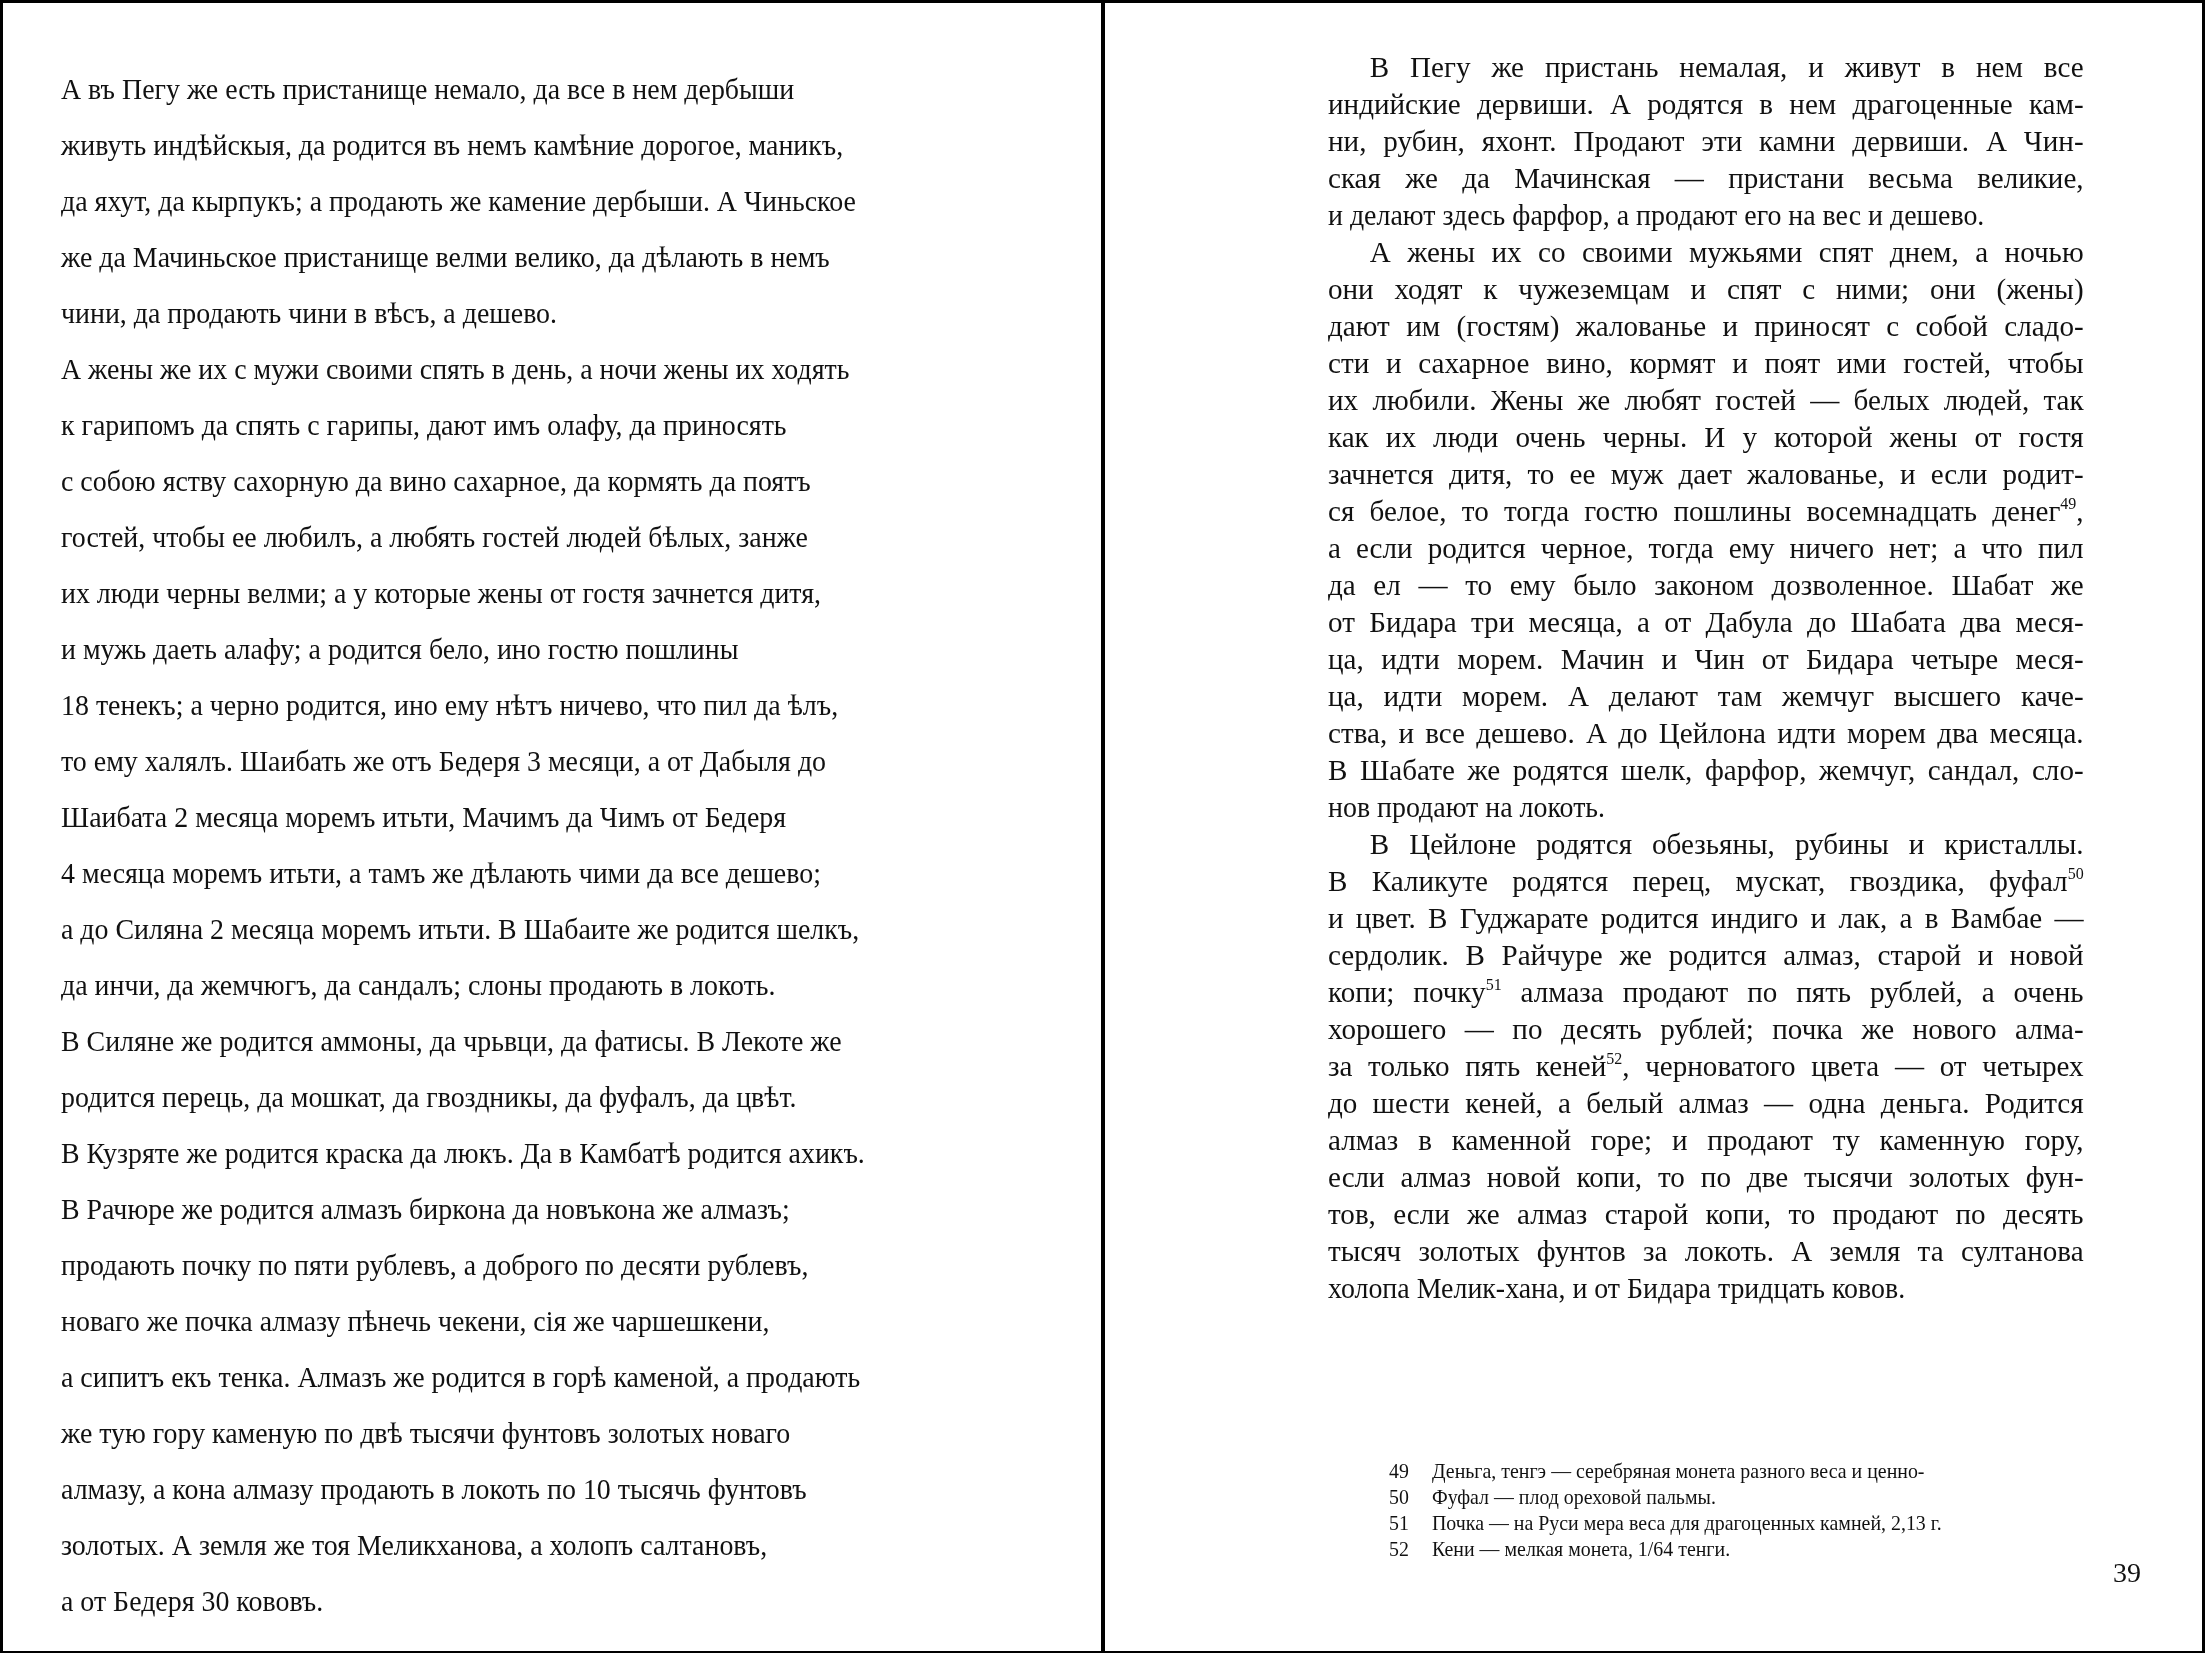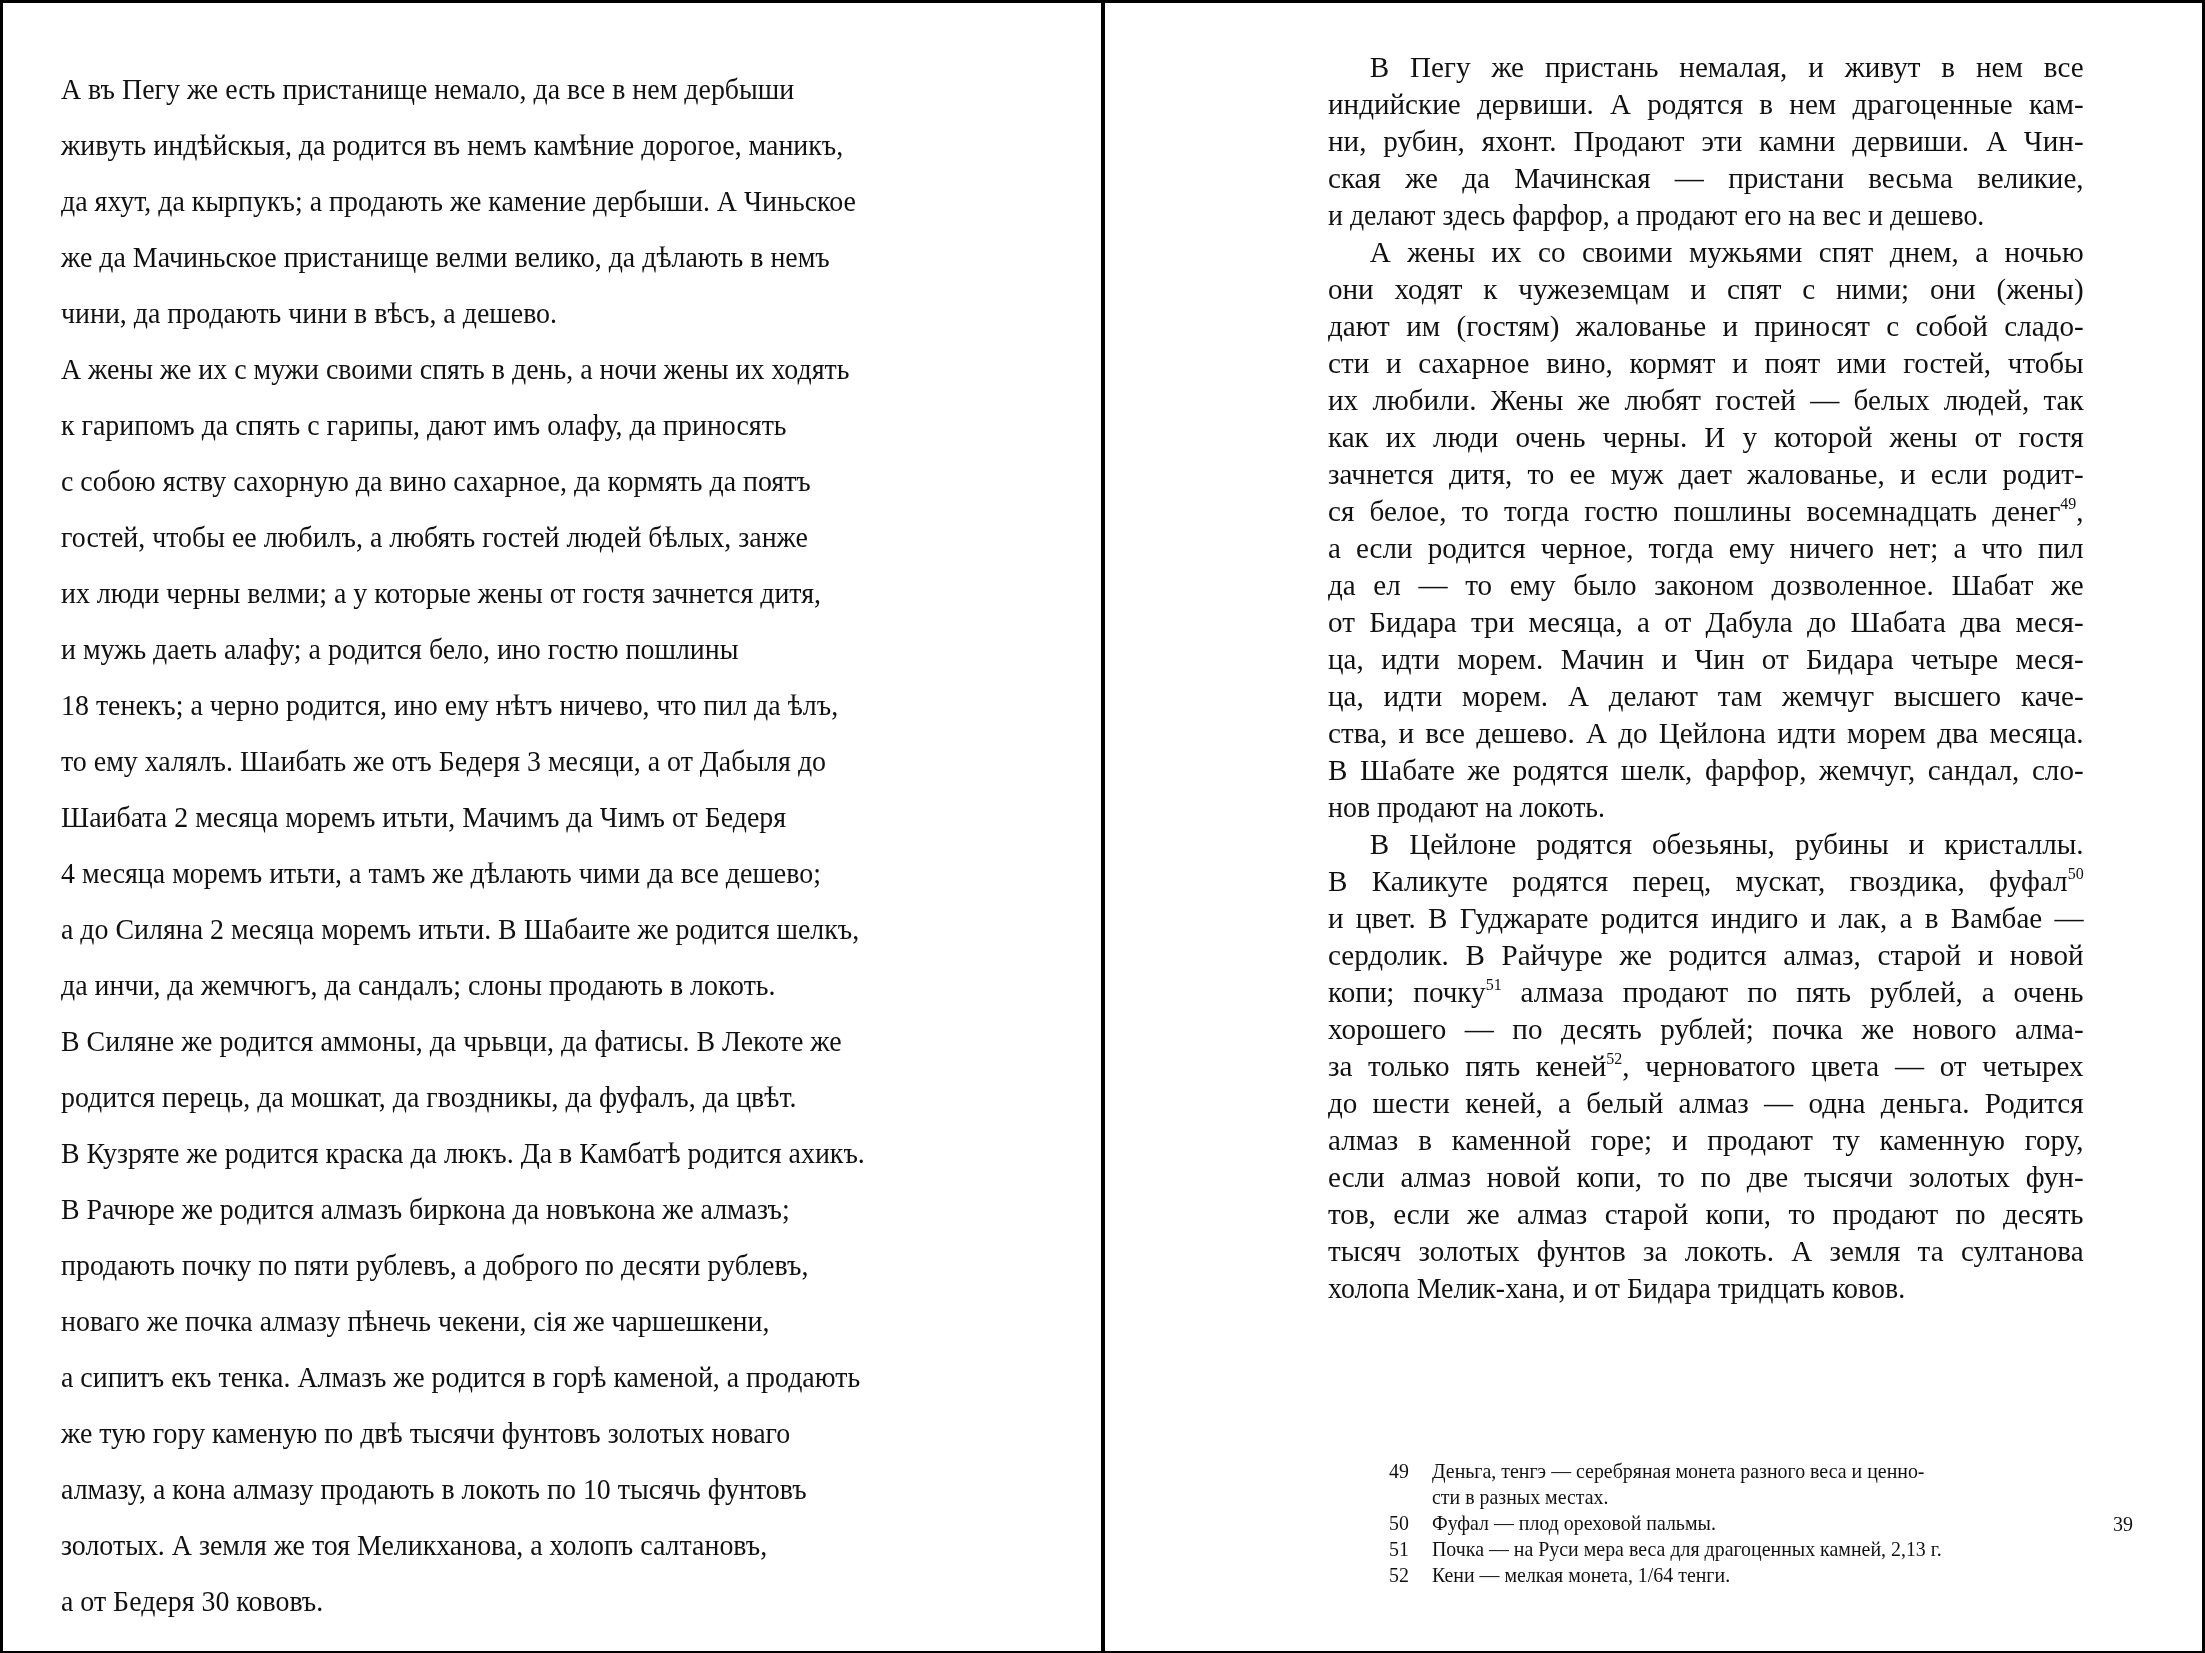--- a/index.html
+++ b/index.html
@@ -34,21 +34,21 @@
   .right-line.indent { padding-left: 43px; box-sizing: border-box; }
   .right-line.last { text-align-last: left; }
   sup.fn { font-size: 16.5px; line-height: 0; vertical-align: 12.4px; }
 
   .footnotes { position: absolute; left: 1389px; top: 1458px; width: 758px; }
   .footnote { position: relative; height: 26px; line-height: 26px; font-size: 21.4px; white-space: nowrap; }
   .fn-num { position: absolute; left: 0; top: 0; display: inline-block; transform-origin: 0 0; transform: scaleX(0.93); }
   .fn-text { position: absolute; left: 43px; top: 0; display: inline-block; transform-origin: 0 0; transform: scaleX(0.93); }
 
   .page-number {
-    position: absolute; left: 2113px; top: 1508px; font-size: 20px; line-height: 33px;
+    position: absolute; left: 2113px; top: 1556px; font-size: 28px; line-height: 33px;
   }
 </style>
 </head>
 <body>
 
 <div class="frame"></div>
 <div class="spine"></div>
 
 <div class="page page-left"></div>
 <div class="left-lines serif" id="left-lines">
@@ -119,24 +119,20 @@
     <div class="right-line" style="transform: scaleX(0.97); width: 779px; display: block;"><span>тысяч золотых фунтов за локоть. А земля та султанова</span></div>
     <div class="right-line last"><span>холопа Мелик-хана, и от Бидара тридцать ковов.</span></div>
   </div>
 
 <div class="footnotes serif" id="footnotes">
     <div class="footnote">
       <span class="fn-num">49</span>
       <span class="fn-text">Деньга, тенгэ — серебряная монета разного веса и ценно-</span>
     </div>
     <div class="footnote">
-      <span class="fn-num"></span>
-      <span class="fn-text">сти в разных местах.</span>
-    </div>
-    <div class="footnote">
       <span class="fn-num">50</span>
       <span class="fn-text">Фуфал — плод ореховой пальмы.</span>
     </div>
     <div class="footnote">
       <span class="fn-num">51</span>
       <span class="fn-text">Почка — на Руси мера веса для драгоценных камней, 2,13 г.</span>
     </div>
     <div class="footnote">
       <span class="fn-num">52</span>
       <span class="fn-text">Кени — мелкая монета, 1/64 тенги.</span>

